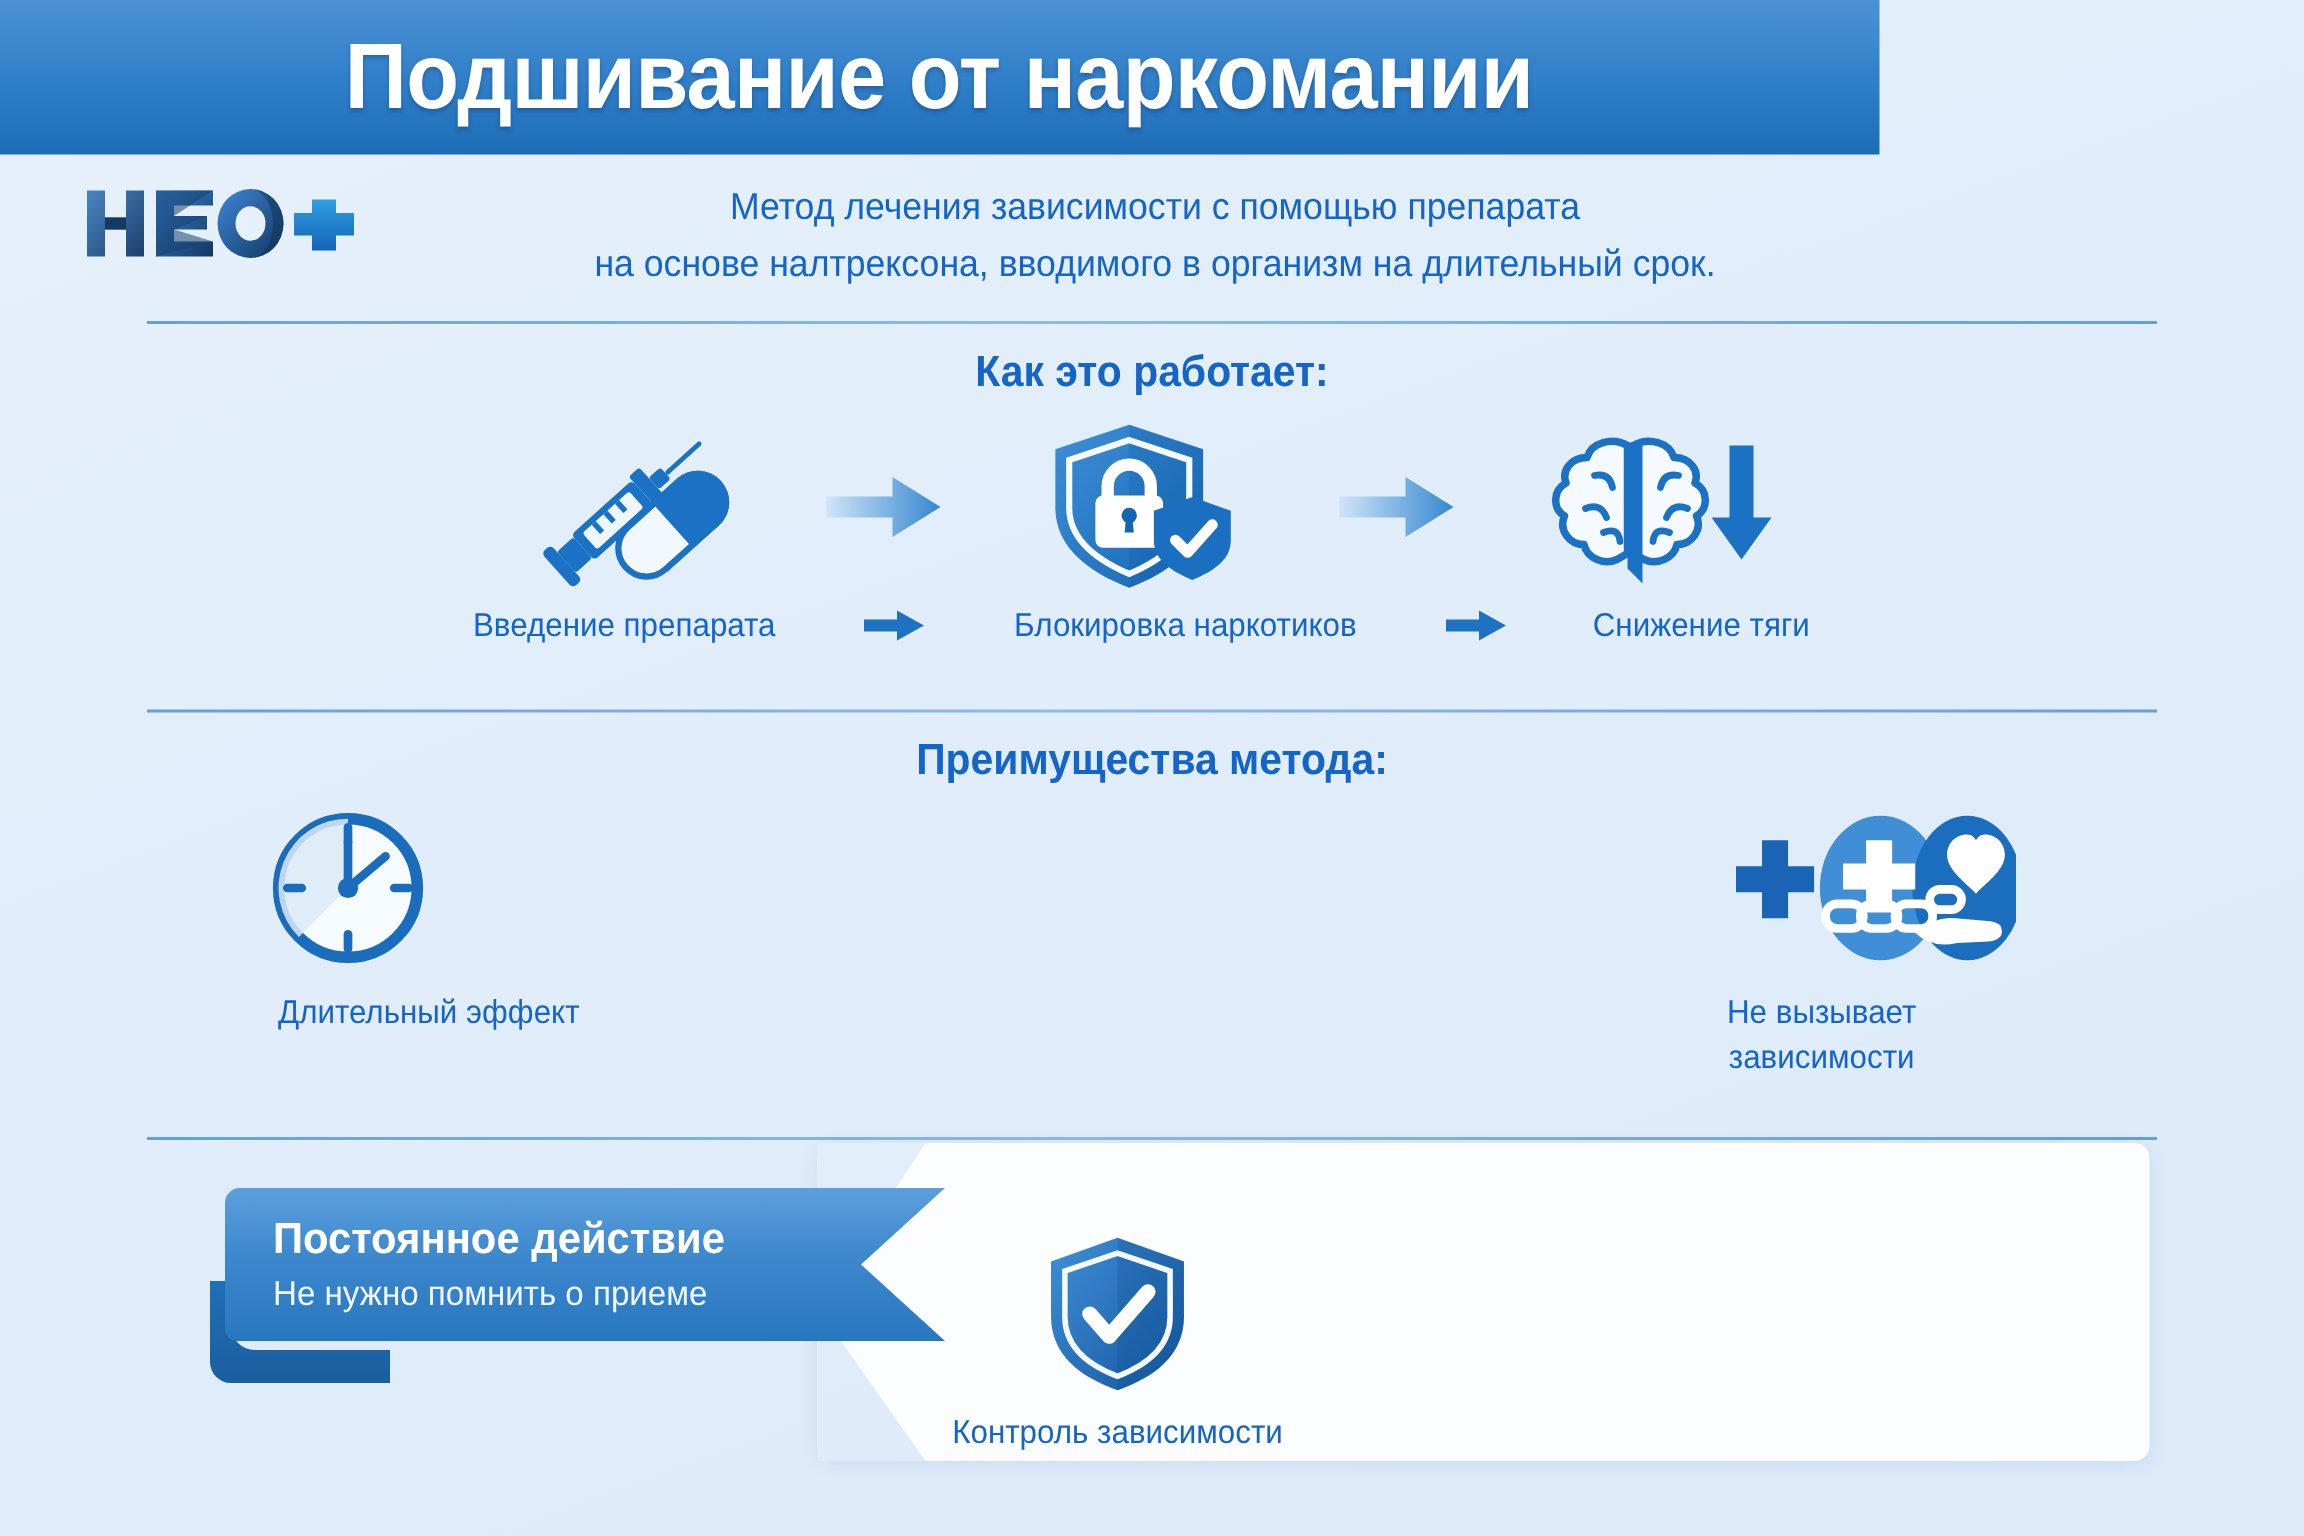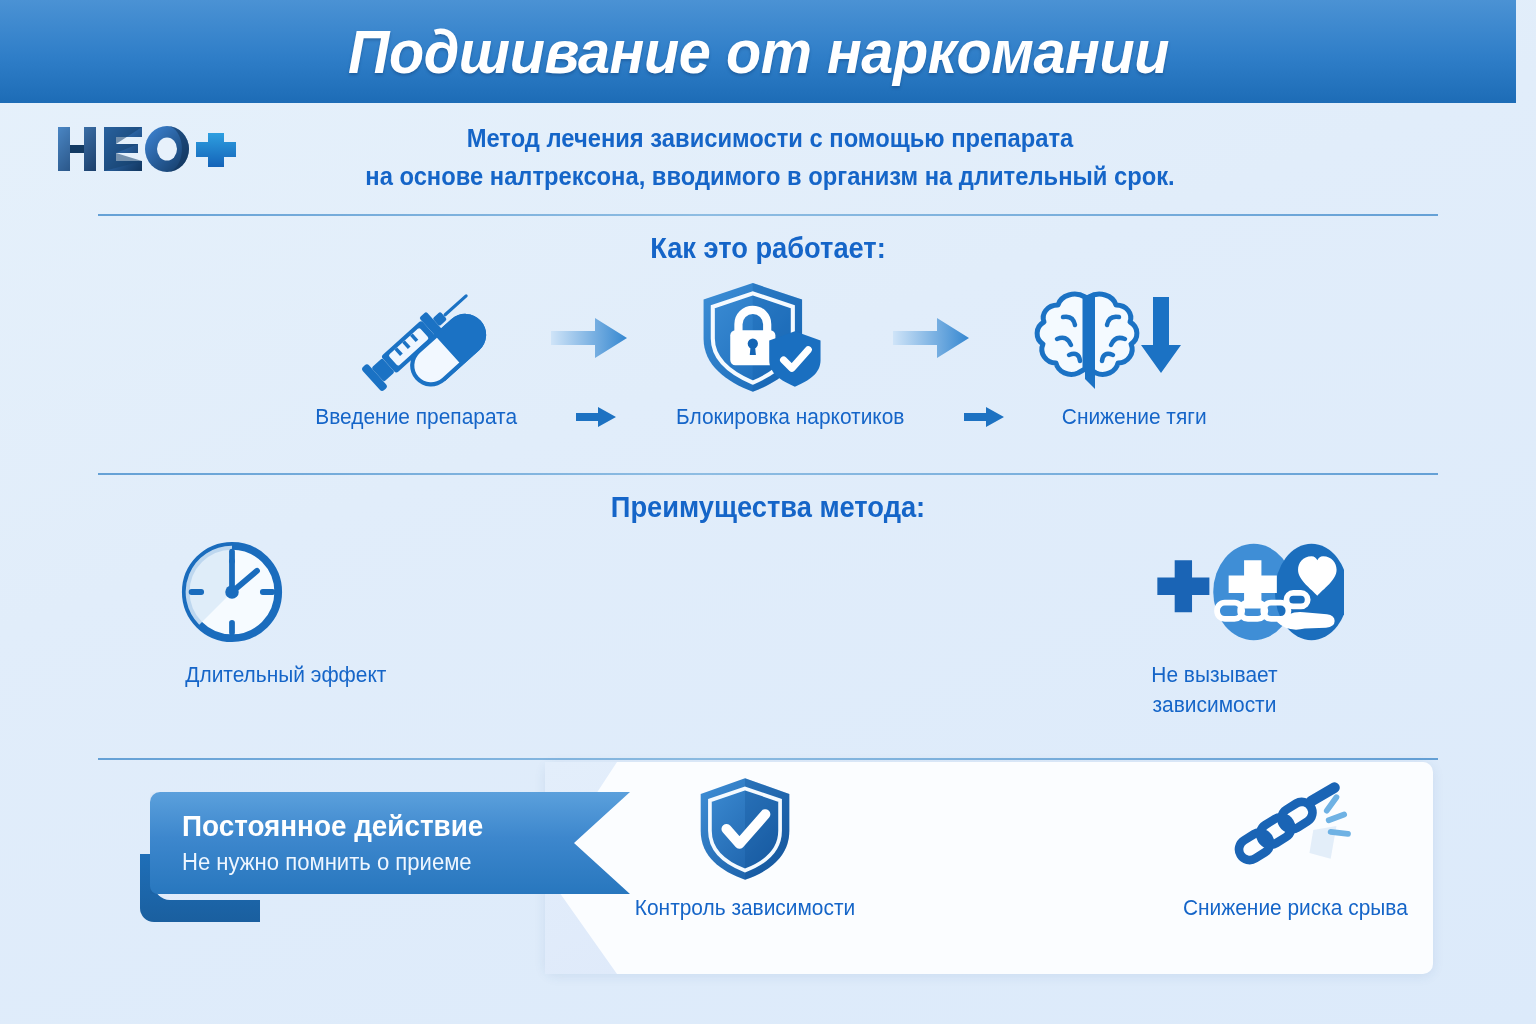--- a/index.html
+++ b/index.html
@@ -12,45 +12,43 @@
     overflow: hidden;
     font-family: "Liberation Sans", sans-serif;
     background: linear-gradient(160deg, #e6f1fb 0%, #e1edfa 40%, #dceafa 100%);
     position: relative;
   }
 
   
   .header {
     position: absolute;
     left: 0; top: 0;
-    width: 1516px;
+    width: 1253px;
     height: 103px;
     background: linear-gradient(180deg, #4b92d4 0%, #2f7ec8 55%, #1d6cb6 100%);
     display: flex;
     align-items: center;
     justify-content: center;
-    font-style: italic;
   }
   .header-title {
     color: #ffffff;
     font-size: 62px;
     font-weight: bold;
     letter-spacing: -0.5px;
     text-shadow: 0 2px 3px rgba(10,50,100,0.35);
     white-space: nowrap;
     transform: scaleX(0.93);
   }
 
   
   .intro {
     position: absolute;
     left: 0; top: 103px;
     width: 1536px;
     height: 112px;
-    font-weight: bold;
   }
   .logo {
     position: absolute;
     left: 48px; top: 18px;
     width: 190px; height: 56px;
   }
   .subtitle {
     position: absolute;
     left: 300px; top: 16px;
     width: 940px;
@@ -173,21 +171,21 @@
     width: 95px; height: 212px;
     background: linear-gradient(160deg, #e3eefb 0%, #dfeafa 100%);
     clip-path: polygon(0 0, 72px 0, 0 110px, 72px 212px, 0 212px);
   }
   .bottom-items {
     position: absolute;
     left: 620px; top: 775px;
     width: 800px; height: 195px;
     display: flex;
     justify-content: space-between;
-    align-items: flex-start;
+    align-items: flex-end;
   }
   .bottom-item {
     width: 250px;
     display: flex;
     flex-direction: column;
     align-items: center;
   }
   .bottom-ico {
     height: 108px;
     display: flex; align-items: center; justify-content: center;
@@ -472,41 +470,20 @@
         </defs>
         <path d="M52 3 L100 20 L100 60 C100 88 78 104 52 113 C26 104 4 88 4 60 L4 20 Z" fill="url(#shG3)"></path>
         <path d="M52 3 L100 20 L100 60 C100 88 78 104 52 113 Z" fill="#0f4f93" opacity="0.28"></path>
         <path d="M52 14 L90 27 L90 60 C90 82 73 95 52 103 C31 95 14 82 14 60 L14 27 Z" fill="none" stroke="#f4faff" stroke-width="4"></path>
         <path d="M32 58 l14 16 l28 -32" fill="none" stroke="#ffffff" stroke-width="11" stroke-linecap="round" stroke-linejoin="round"></path>
       </svg>
     </div>
     <div class="bottom-label">Контроль зависимости</div>
   </div>
 
-  <div class="bottom-item">
-    <div class="bottom-ico">
-      <svg viewBox="0 0 130 110" width="126" height="106" aria-hidden="true">
-        <g fill="none" stroke="#1a64b5" stroke-width="9" stroke-linecap="round">
-          <rect x="6" y="62" width="34" height="22" rx="11" transform="rotate(-32 23 73)"></rect>
-          <rect x="28" y="46" width="34" height="22" rx="11" transform="rotate(-32 45 57)"></rect>
-          <rect x="50" y="30" width="34" height="22" rx="11" transform="rotate(-32 67 41)"></rect>
-          <path d="M82 26 l24 -14" stroke-width="11"></path>
-        </g>
-        <g fill="#ddeaf8" opacity="0.8">
-          <path d="M84 56 l24 -4 l-6 34 l-22 -6 Z"></path>
-        </g>
-        <g stroke="#6fb2e4" stroke-width="6" stroke-linecap="round">
-          <path d="M100 46 l16 -6"></path>
-          <path d="M102 58 l18 2"></path>
-          <path d="M98 36 l10 -14"></path>
-        </g>
-      </svg>
-    </div>
-    <div class="bottom-label">Снижение риска срыва</div>
-  </div>
 
 </div>
 
 <div class="ribbon-wrap">
   <div class="ribbon-tail"></div>
   <div class="ribbon-body"></div>
   <div class="ribbon-text">
     <div class="ribbon-title">Постоянное действие</div>
     <div class="ribbon-sub">Не нужно помнить о приеме</div>
   </div>

